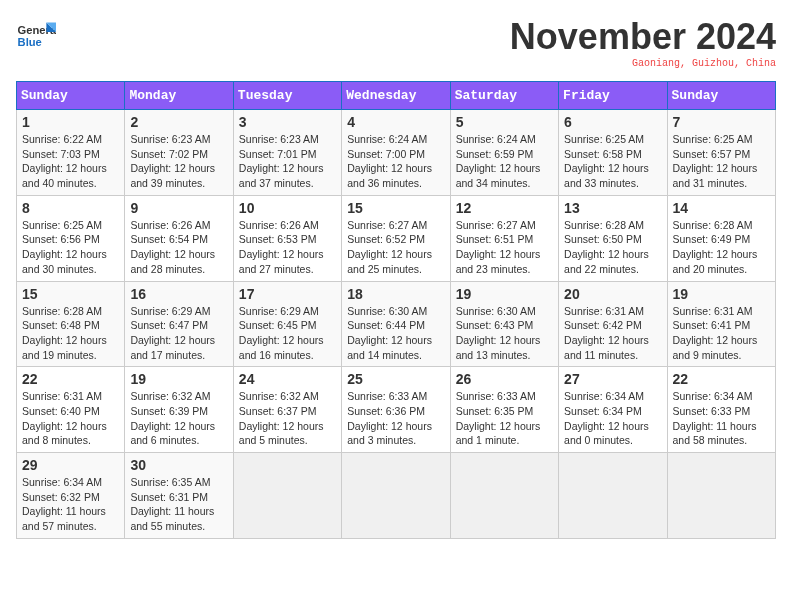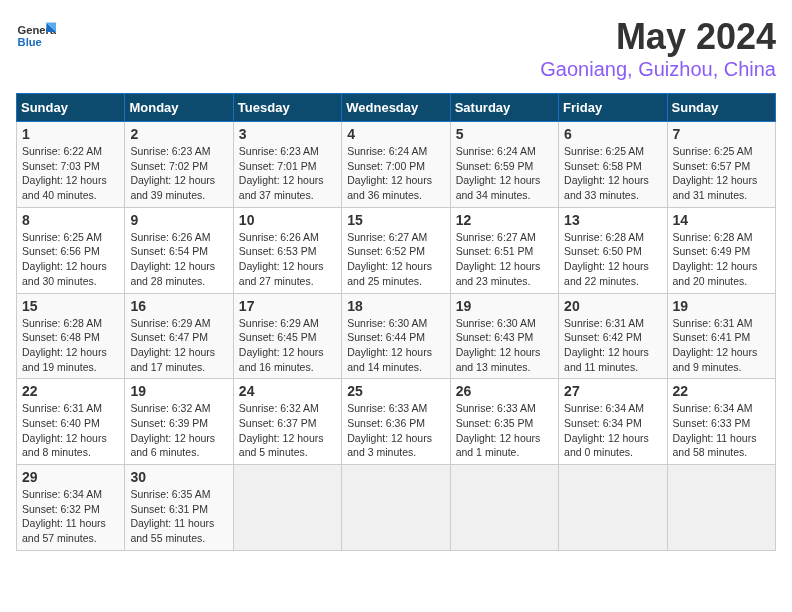--- a/index.html
+++ b/index.html
@@ -23,30 +23,31 @@
       font-weight: bold;
       color: #333;
     }
     .logo-icon {
       width: 40px;
       height: 40px;
       margin-right: 4px;
     }
     .title-block { text-align: right; }
     .month-title { font-size: 36px; font-weight: bold; color: #333; }
-    .location { font-size: 20px; color: #8b5cf6; }
+    .location { font-size: 10px; color: #ef4444; font-family: Liberation Mono, monospace; }
 
     table {
       width: 100%;
       border-collapse: collapse;
       font-size: 11px;
     }
     thead tr {
-      background: #0c4a6e;
+      background: #8b5cf6;
       color: #fff;
+      font-family: Liberation Mono, monospace;
     }
     thead th {
       padding: 6px 4px;
       text-align: left;
       font-size: 13px;
       font-weight: bold;
       border: 1px solid #1a6fc4;
     }
     tbody tr {
       vertical-align: top;
@@ -85,21 +86,21 @@
 <div class="header">
   <div class="logo">
     <svg class="logo-icon" viewBox="0 0 50 50" xmlns="http://www.w3.org/2000/svg">
       <text x="2" y="22" font-size="14" font-weight="bold" fill="#333">General</text>
       <text x="2" y="38" font-size="14" font-weight="bold" fill="#1a6fc4">Blue</text>
       <polygon points="38,8 50,20 38,20" fill="#1a6fc4"></polygon>
       <polygon points="38,8 50,8 50,20" fill="#5aacf0"></polygon>
     </svg>
   </div>
   <div class="title-block">
-    <div class="month-title">May 2024</div>
+    <div class="month-title">November 2024</div>
     <div class="location">Gaoniang, Guizhou, China</div>
   </div>
 </div>
 
 <table>
   <thead>
     <tr>
     <th>Sunday</th>
         <th>Monday</th>
         <th>Tuesday</th>

